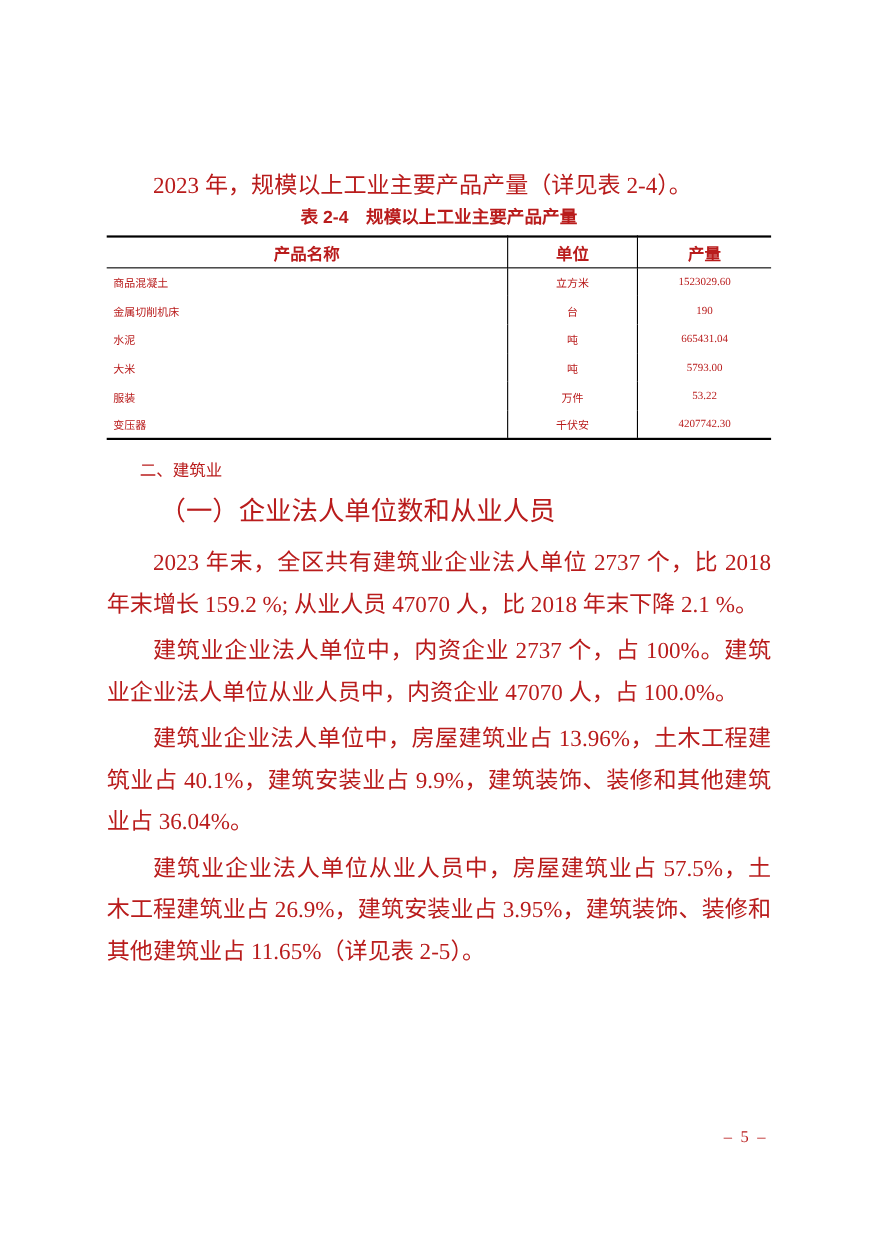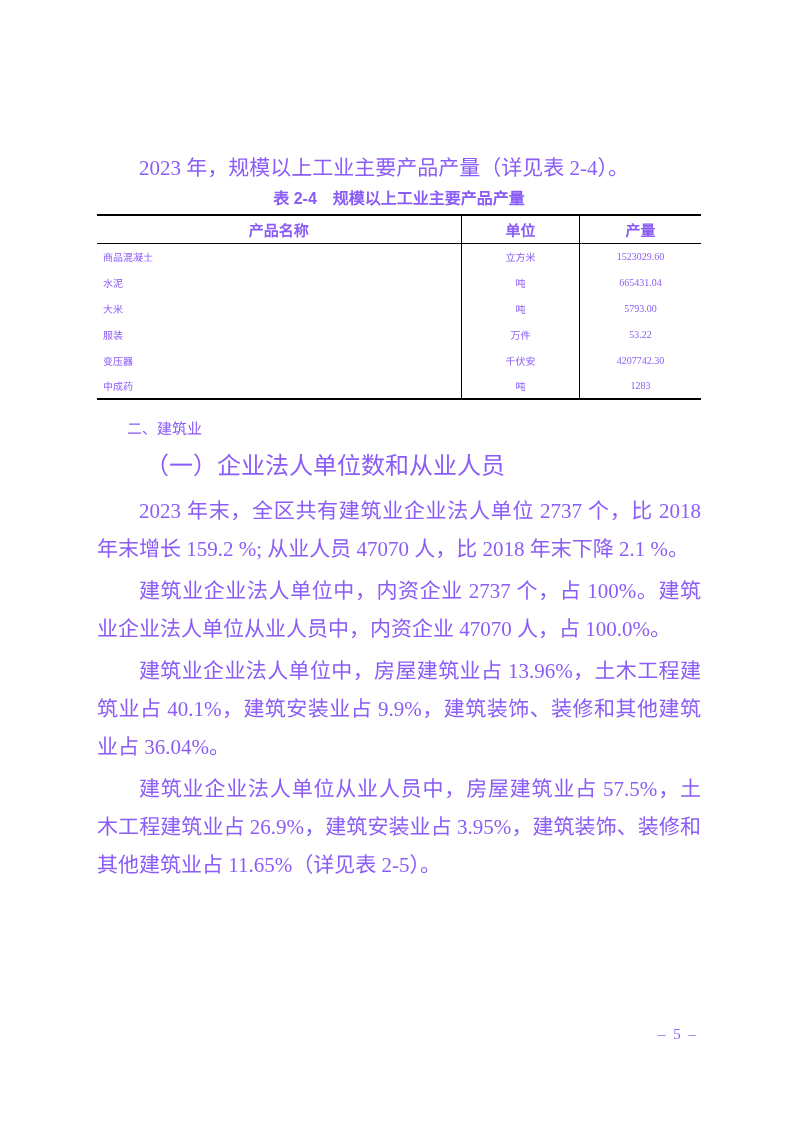--- a/index.html
+++ b/index.html
@@ -3,21 +3,21 @@
 <meta charset="utf-8">
 <style>
   * { margin: 0; padding: 0; box-sizing: border-box; }
   html, body { background: #ffffff; }
   .page {
     position: relative;
     width: 793px;
     height: 1122px;
     margin: 0 auto;
     background: #ffffff;
-    color: #8b5cf6;
+    color: #b91c1c;
     font-family: "Liberation Serif", "DejaVu Serif", serif;
     overflow: hidden;
   }
   .content {
     position: absolute;
     left: 97px;
     top: 0;
     width: 604px;
   }
   .intro {
@@ -114,44 +114,44 @@
           <th>产量</th>
         </tr>
       </thead>
       <tbody>
         <tr>
           <td class="name sep">商品混凝土</td>
           <td class="unit sep">立方米</td>
           <td class="value">1523029.60</td>
         </tr>
         <tr>
+          <td class="name sep">金属切削机床</td>
+          <td class="unit sep">台</td>
+          <td class="value">190</td>
+        </tr>
+        <tr>
           <td class="name sep">水泥</td>
           <td class="unit sep">吨</td>
           <td class="value">665431.04</td>
         </tr>
         <tr>
           <td class="name sep">大米</td>
           <td class="unit sep">吨</td>
           <td class="value">5793.00</td>
         </tr>
         <tr>
           <td class="name sep">服装</td>
           <td class="unit sep">万件</td>
           <td class="value">53.22</td>
         </tr>
         <tr>
           <td class="name sep">变压器</td>
           <td class="unit sep">千伏安</td>
           <td class="value">4207742.30</td>
         </tr>
-        <tr>
-          <td class="name sep">中成药</td>
-          <td class="unit sep">吨</td>
-          <td class="value">1283</td>
-        </tr>
       </tbody>
     </table>
 
     <h2 class="section-heading">二、建筑业</h2>
 
     <h3 class="subsection-heading">（一）企业法人单位数和从业人员</h3>
 
     <p class="body-para">2023 年末，全区共有建筑业企业法人单位 2737 个，比 2018 年末增长 159.2 %; 从业人员 47070 人，比 2018 年末下降 2.1 %。</p>
     <p class="body-para">建筑业企业法人单位中，内资企业 2737 个，占 100%。建筑业企业法人单位从业人员中，内资企业 47070 人，占 100.0%。</p>
     <p class="body-para">建筑业企业法人单位中，房屋建筑业占 13.96%，土木工程建筑业占 40.1%，建筑安装业占 9.9%，建筑装饰、装修和其他建筑业占 36.04%。</p>

